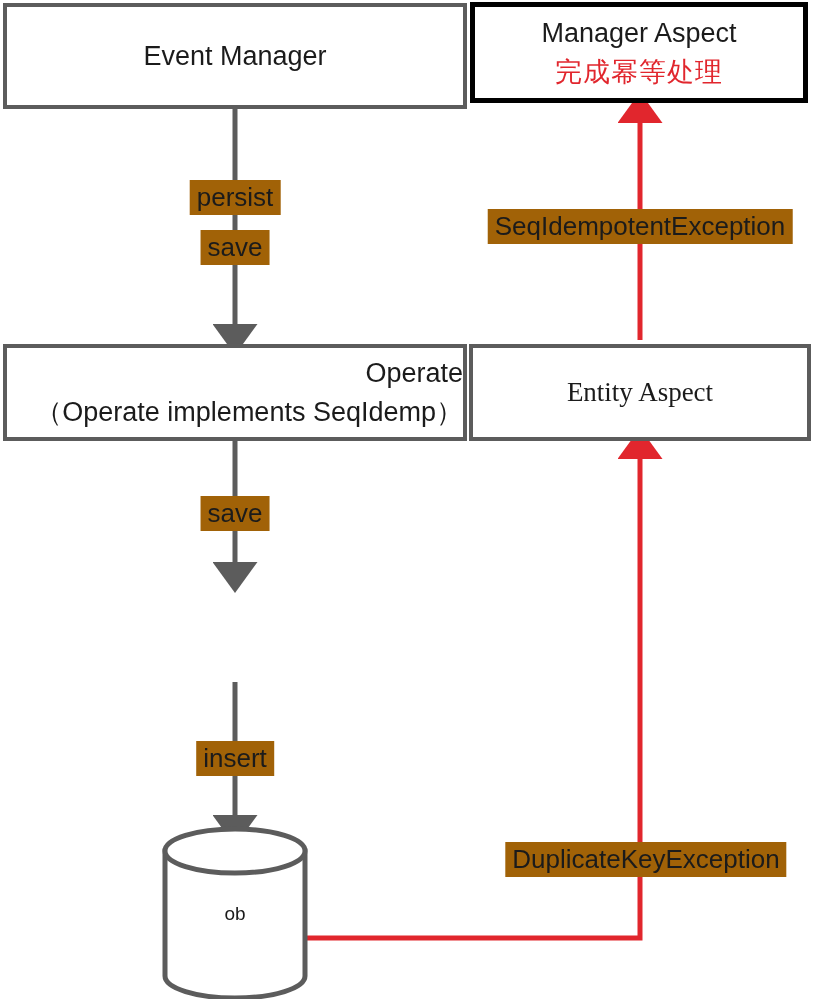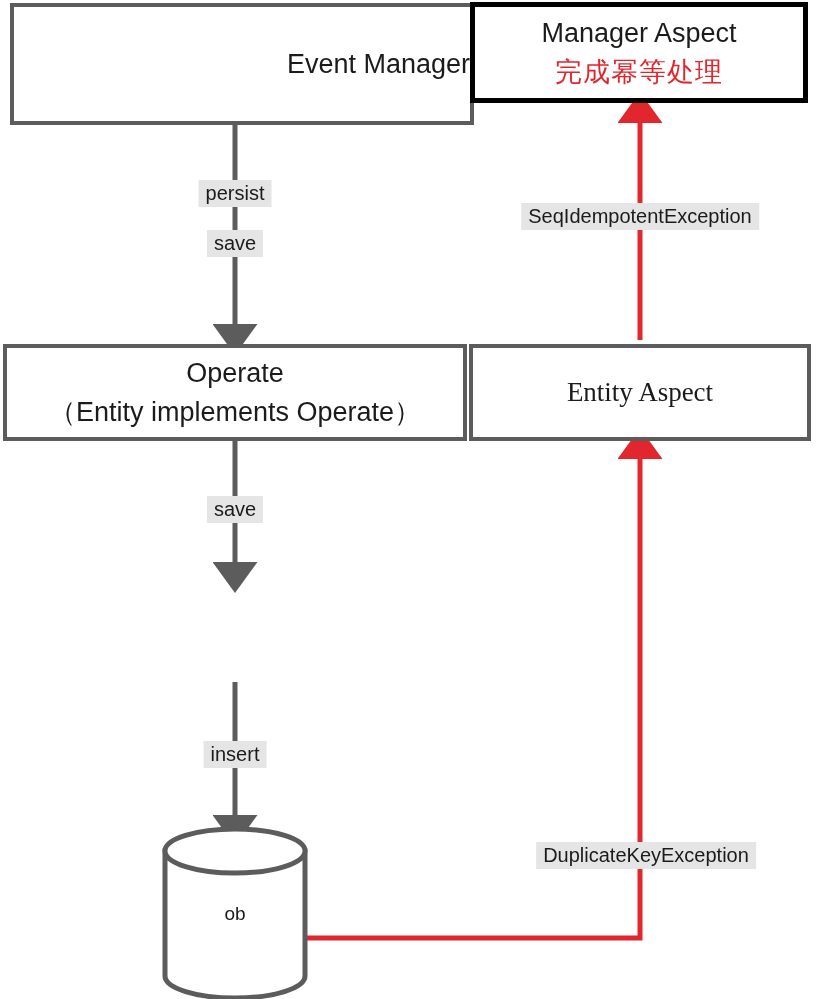--- a/index.html
+++ b/index.html
@@ -40,23 +40,23 @@
   }
   .node .line-1 { display: block; }
   .node .line-2 { display: block; }
   .node .cn {
     color: #e1262d;
     font-size: 27px;
     letter-spacing: 1px;
   }
   .edge-label {
     position: absolute;
-    font-size: 20px;
+    font-size: 26px;
     color: #1b1b1b;
-    background: #e5e5e5;
+    background: #a16207;
     white-space: nowrap;
     text-align: center;
     padding: 2px 7px;
     box-sizing: border-box;
     z-index: 6;
   }
   .edge-label.centered {
     transform: translateX(-50%);
   }
   svg.wires {
@@ -100,32 +100,32 @@
 
     <line x1="235" y1="441" x2="235" y2="578" stroke="#5c5c5c" stroke-width="5" marker-end="url(#grayhead)"></line>
 
     <line x1="235" y1="682" x2="235" y2="831" stroke="#5c5c5c" stroke-width="5" marker-end="url(#grayhead)"></line>
 
     <path d="M305,938 L640,938 L640,444" fill="none" stroke="#e1262d" stroke-width="5" marker-end="url(#redhead)"></path>
 
     <line x1="640" y1="340" x2="640" y2="108" stroke="#e1262d" stroke-width="5" marker-end="url(#redhead)"></line>
   </svg>
 
-  <div class="node gray-box" style="left:10px; top:3px; width:464px; height:122px;align-items:flex-end;">
+  <div class="node gray-box" style="left:3px; top:3px; width:464px; height:106px;">
     <span class="line-1">Event Manager</span>
   </div>
 
   <div class="node black-box" style="left:470px; top:2px; width:338px; height:101px;text-align:center;">
     <span class="line-1">Manager Aspect</span>
     <span class="line-2 cn">完成幂等处理</span>
   </div>
 
-  <div class="node gray-box" style="left:3px; top:344px; width:464px; height:97px;">
+  <div class="node gray-box" style="left:3px; top:344px; width:464px; height:97px;align-items:flex-end;">
     <span class="line-1">Operate</span>
-    <span class="line-2">（Entity implements Operate）</span>
+    <span class="line-2">（Operate implements SeqIdemp）</span>
   </div>
 
   <div class="node gray-box" style="left:469px; top:344px; width:342px; height:97px;font-family:Liberation Serif, serif;">
     <span class="line-1">Entity Aspect</span>
   </div>
 
 
   <svg class="cyl" style="left:158px; top:828px; width:154px; height:171px;" viewBox="0 0 154 171" xmlns="http://www.w3.org/2000/svg">
     <path d="M7,23 L7,148 A70,22 0 0 0 147,148 L147,23 Z" fill="#ffffff" stroke="#5c5c5c" stroke-width="5"></path>
     <ellipse cx="77" cy="23" rx="70" ry="22" fill="#ffffff" stroke="#5c5c5c" stroke-width="5"></ellipse>
@@ -133,17 +133,17 @@
   <div class="db-label" style="left:158px; top:903px; width:154px;">ob</div>
 
   <div class="edge-label centered" style="left:235px; top:180px;">persist</div>
 
   <div class="edge-label centered" style="left:235px; top:230px;">save</div>
 
   <div class="edge-label centered" style="left:235px; top:496px;">save</div>
 
   <div class="edge-label centered" style="left:235px; top:741px;text-align:center;">insert</div>
 
-  <div class="edge-label centered" style="left:640px; top:203px;">SeqIdempotentException</div>
+  <div class="edge-label centered" style="left:640px; top:209px;">SeqIdempotentException</div>
 
   <div class="edge-label centered" style="left:640px; top:842px;margin-left:6px;">DuplicateKeyException</div>
 
 </div>
 
 </body></html>

